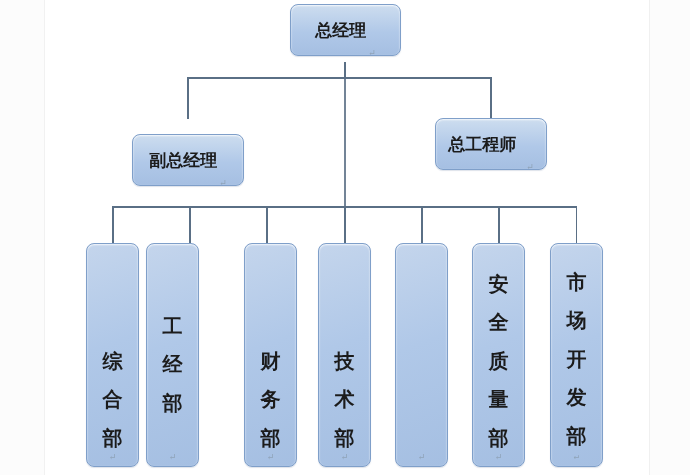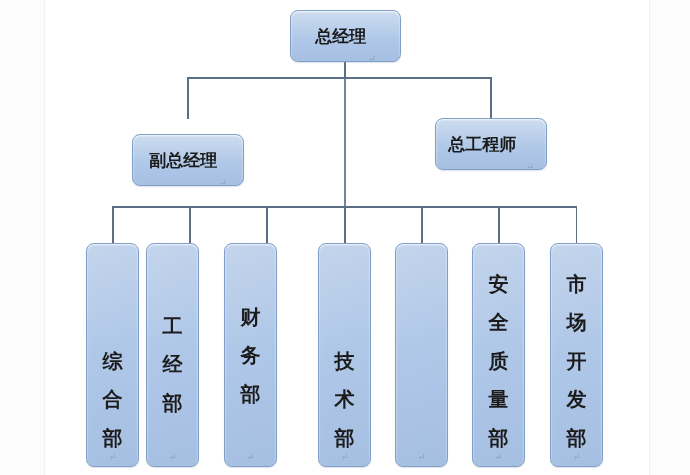--- a/index.html
+++ b/index.html
@@ -36,32 +36,32 @@
 
   
   .box{
     position:absolute;box-sizing:border-box;
     border:1.4px solid var(--box-border);border-radius:8px;
     background:linear-gradient(180deg,var(--box-fill-light) 0%,var(--box-fill) 55%,var(--box-fill-deep) 100%);
     box-shadow:inset 0 1px 2px rgba(255,255,255,.85), 0 1px 1px rgba(120,140,170,.25);
     display:flex;align-items:center;justify-content:center;
     font-weight:bold;
   }
-  .box.root {left:290px;top:10px;width:111px;height:52px;font-size:17px;}
+  .box.root {left:290px;top:4px;width:111px;height:52px;font-size:17px;}
   .box.mgr  {top:118px;width:112px;height:52px;font-size:17px;}
   .box.mgr.m1{left:132px;margin-top:16px;}
   .box.mgr.m2{left:435px;gap:8px;}
   .box.dept{
     top:243px;width:53px;height:224px;flex-direction:column;font-size:20px;
     background:linear-gradient(160deg,#c4d5ec 0%,var(--box-fill) 45%,var(--box-fill-deep) 100%);
     justify-content:flex-end;
   }
-  .box.dept.c1{left:86px;}  .box.dept.c2{left:146px;gap:35px;} .box.dept.c3{left:224px;gap:44px;}
+  .box.dept.c1{left:86px;}  .box.dept.c2{left:146px;gap:35px;} .box.dept.c3{left:244px;}
   .box.dept.c4{left:318px;} .box.dept.c5{left:395px;} .box.dept.c6{left:472px;}
-  .box.dept.c7{left:550px;}
+  .box.dept.c7{left:550px;font-family:Liberation Mono, monospace;}
 
   .vtext{
     display:block;width:1.1em;word-break:break-all;line-break:anywhere;
     text-align:center;line-height:1.92;letter-spacing:0;
   }
   .pmark{
     font-size:9px;color:var(--pmark);font-weight:normal;
     margin-left:2px;align-self:flex-end;line-height:1;
     position:relative;top:3px;
   }

